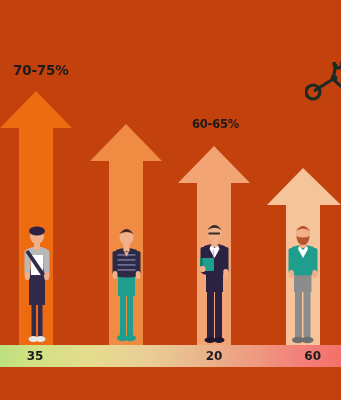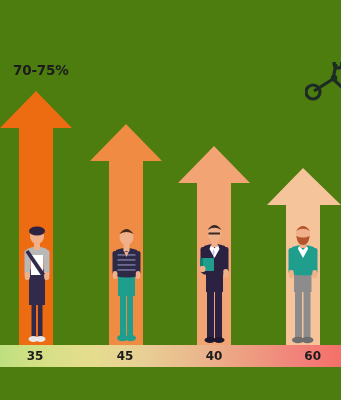--- a/index.html
+++ b/index.html
@@ -9,21 +9,21 @@
   body {
     width: 341px;
     height: 400px;
     overflow: hidden;
     font-family: "DejaVu Sans", sans-serif;
   }
   #infographic {
     position: relative;
     width: 341px;
     height: 400px;
-    background: #4d7c0f;
+    background: #c2410c;
     overflow: hidden;
   }
   .arrow-layer, .figure-layer, .label-layer, .bar-layer, .deco-layer {
     position: absolute;
     left: 0;
     top: 0;
     width: 341px;
     height: 400px;
   }
   .pct-label {
@@ -175,23 +175,23 @@
     <line x1="9" y1="29" x2="28" y2="17" stroke="#1c2b24" stroke-width="3.2"></line>
     <line x1="28" y1="17" x2="31" y2="2" stroke="#1c2b24" stroke-width="3.2"></line>
     <line x1="28" y1="17" x2="40" y2="28" stroke="#1c2b24" stroke-width="3.2"></line>
     <circle cx="8" cy="30" r="7" fill="none" stroke="#1c2b24" stroke-width="3.2"></circle>
     <circle cx="29" cy="16" r="3.2" fill="#1c2b24"></circle>
     <circle cx="33" cy="2" r="4" fill="none" stroke="#1c2b24" stroke-width="3.2"></circle>
   </svg>
 
   <div class="label-layer">
     <div class="pct-label" id="label-0">70-75%</div>
+    <div class="pct-label" id="label-2">60-65%</div>
   </div>
 
   <div class="bar-layer">
     <div id="gradient-bar"></div>
     <div class="axis-num" id="axis-num-0">35</div>
-    <div class="axis-num" id="axis-num-1">45</div>
-    <div class="axis-num" id="axis-num-2">40</div>
+    <div class="axis-num" id="axis-num-2">20</div>
     <div class="axis-num" id="axis-num-3">60</div>
   </div>
 
 </div>
 
 </body></html>

